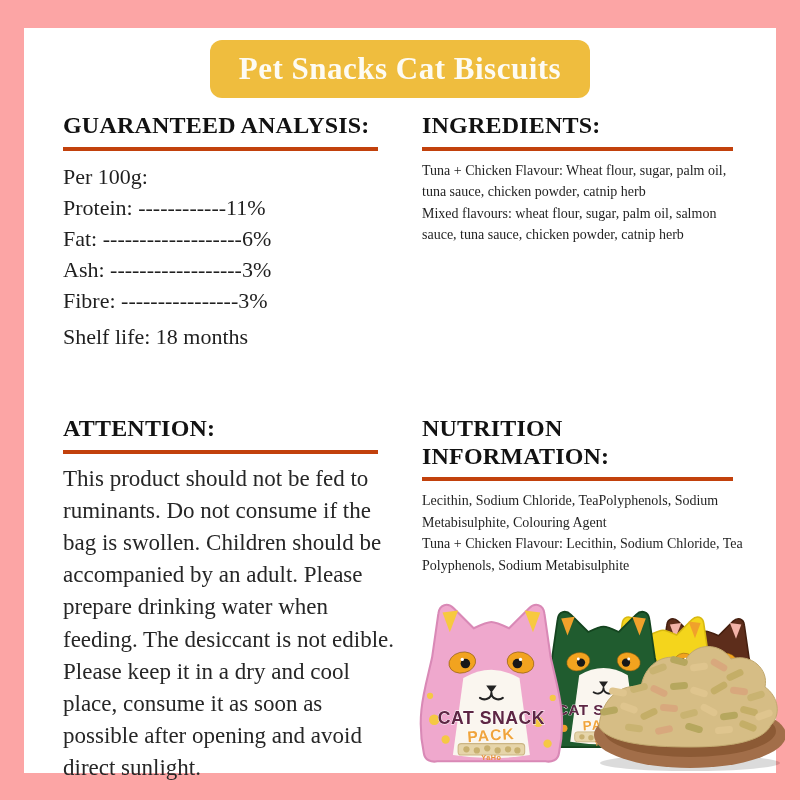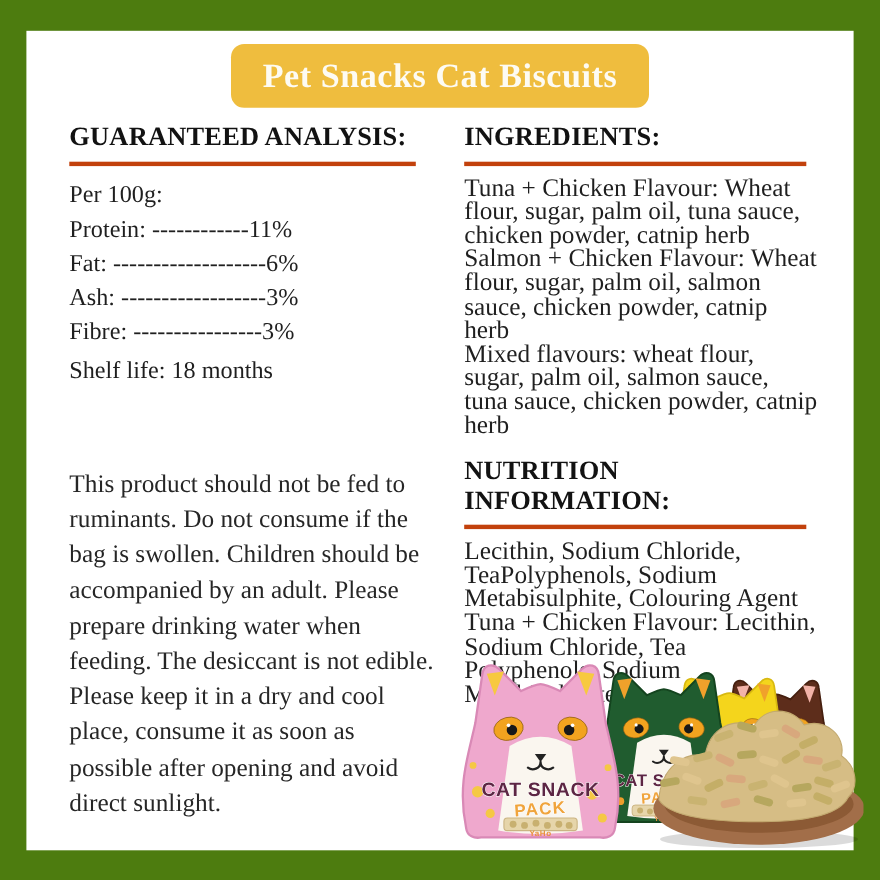--- a/index.html
+++ b/index.html
@@ -1,18 +1,18 @@
 <!DOCTYPE html>
 <html><head>
 <meta charset="utf-8">
 <style>
   html,body { margin:0; padding:0; }
   #canvas {
     position:relative; width:800px; height:800px;
-    background:#4d7c0f; overflow:hidden;
+    background:#fca5a5; overflow:hidden;
     font-family:"Liberation Serif","DejaVu Serif",serif;
     color:#1F1F1F;
   }
   #paper {
     position:absolute; left:24px; top:28px; width:752px; height:745px;
     background:#FFFFFF;
   }
   
   #banner {
     position:absolute; left:210px; top:40px; width:380px; height:58px;
@@ -40,21 +40,21 @@
   
   #attention { left:63px; top:415px; width:335px; }
   #attention p {
     margin:9px 0 0 0; font-size:23px; line-height:32.2px; color:#262626;
   }
 
   
   #ingredients { left:422px; top:112px; width:322px; }
   #nutrition   { left:422px; top:415px; width:322px; }
   .rcol .body { margin-top:9px; }
-  .rcol p { margin:0; font-size:23px; line-height:21.6px; color:#1F1F1F;font-family:Liberation Serif, serif; }
+  .rcol p { margin:0; font-size:14px; line-height:21.6px; color:#1F1F1F;font-family:Liberation Serif, serif; }
 
   
   #photo { position:absolute; left:403px; top:595px; width:382px; height:178px; }
   #photo svg { display:block; }
 
   
   .p-body   { fill:var(--body); stroke:var(--edge); stroke-width:2; }
   .p-ear    { fill:var(--ear); }
   .p-eye    { fill:#F2A31F; stroke:#8A5A10; stroke-width:0.6; }
   .p-pupil  { fill:#181818; }
@@ -92,28 +92,28 @@
       <div>Fat: -------------------6%</div>
       <div>Ash: ------------------3%</div>
       <div>Fibre: ----------------3%</div>
     </div>
     <div class="ga-weights">
       <div>Shelf life: 18 months</div>
     </div>
   </section>
 
   <section class="sec lcol" id="attention">
+    <h2>ATTENTION:</h2>
     <p>This product should not be fed to ruminants. Do not consume if the bag is swollen. Children should be accompanied by an adult. Please prepare drinking water when feeding. The desiccant is not edible. Please keep it in a dry and cool place, consume it as soon as possible after opening and avoid direct sunlight.</p>
   </section>
 
   <section class="sec rcol" id="ingredients">
     <h2>INGREDIENTS:</h2>
     <div class="body">
       <p>Tuna + Chicken Flavour: Wheat flour, sugar, palm oil, tuna sauce, chicken powder, catnip herb</p>
-      <p>Salmon + Chicken Flavour: Wheat flour, sugar, palm oil, salmon sauce, chicken powder, catnip herb</p>
       <p>Mixed flavours: wheat flour, sugar, palm oil, salmon sauce, tuna sauce, chicken powder, catnip herb</p>
     </div>
   </section>
 
   <section class="sec rcol" id="nutrition">
     <h2>NUTRITION INFORMATION:</h2>
     <div class="body">
       <p>Lecithin, Sodium Chloride, TeaPolyphenols, Sodium Metabisulphite, Colouring Agent</p>
       <p>Tuna + Chicken Flavour: Lecithin, Sodium Chloride, Tea Polyphenols, Sodium Metabisulphite</p>
     </div>

